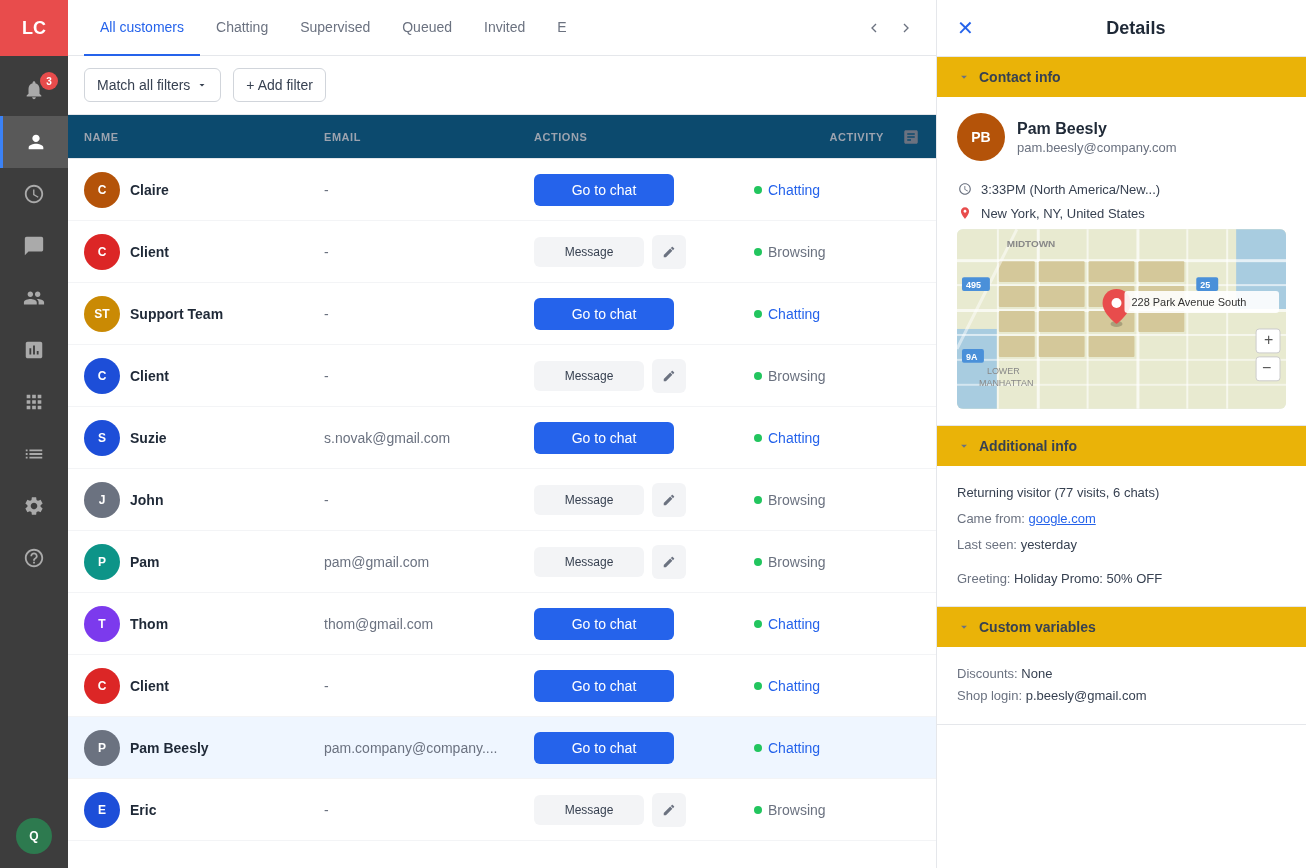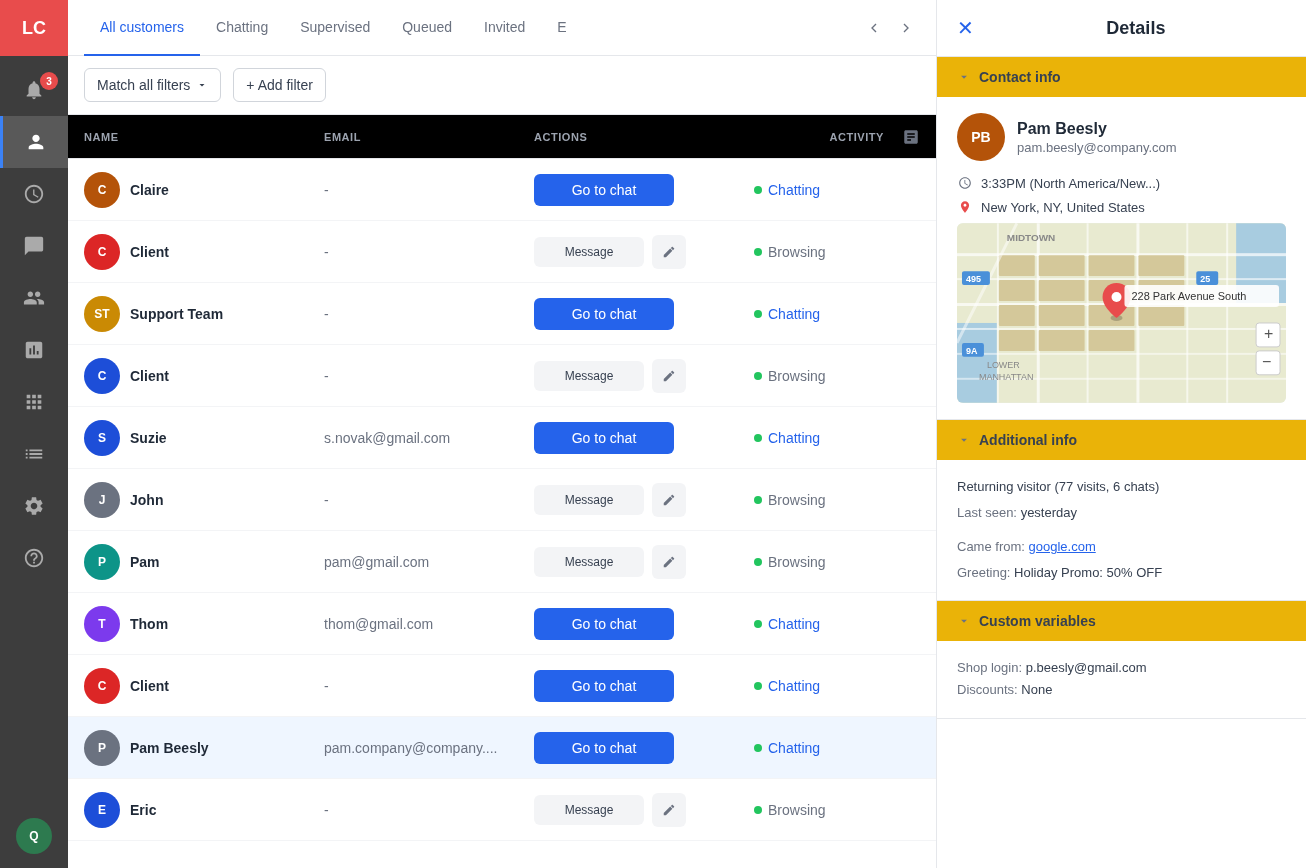--- a/index.html
+++ b/index.html
@@ -184,21 +184,21 @@
       flex: 1;
       overflow-y: auto;
     }
     .table-header {
       display: grid;
       grid-template-columns: 240px 1fr 220px 130px 36px;
       padding: 0 16px;
       border-bottom: 1px solid #e5e7eb;
       align-items: center;
       height: 44px;
-      background: #000000;
+      background: #0c4a6e;
       position: sticky;
       top: 0;
       z-index: 5;
     }
     .col-header {
       font-size: 11px;
       font-weight: 600;
       color: #9ca3af;
       text-transform: uppercase;
       letter-spacing: 0.05em;
@@ -364,21 +364,21 @@
       font-weight: bold;
       display: flex;
       align-items: center;
       justify-content: center;
       flex-shrink: 0;
     }
     .contact-info-row {
       display: flex;
       align-items: center;
       gap: 12px;
-      margin-bottom: 14px;
+      margin-bottom: 20px;
     }
     .contact-details { flex: 1; }
     .contact-name { font-size: 16px; font-weight: 700; color: #1f2937; margin-bottom: 2px; }
     .contact-email { font-size: 13px; color: #6b7280; }
 
     .info-row {
       display: flex;
       align-items: center;
       gap: 8px;
       font-size: 13px;
@@ -835,54 +835,54 @@
       <svg viewBox="0 0 24 24">
           <path d="M7 10l5 5 5-5H7z"></path>
         </svg>
       <span>Additional info</span>
     </div>
     <div class="section-body">
       <div class="additional-info">
         <p style="margin-bottom:4px;">
           <span>Returning visitor (77 visits, 6 chats)</span>
         </p>
+        <p style="margin-bottom:4px;">
+          <span class="label">Came from:</span>
+          <span> </span>
+          <a class="link" href="#">google.com</a>
+        </p>
         <p style="margin-bottom:12px;">
           <span class="label">Last seen:</span>
           <span> </span>
           <span>yesterday</span>
-        </p>
-        <p style="margin-bottom:4px;">
-          <span class="label">Came from:</span>
-          <span> </span>
-          <a class="link" href="#">google.com</a>
         </p>
         <p>
           <span class="label">Greeting:</span>
           <span> </span>
           <span>Holiday Promo: 50% OFF</span>
         </p>
       </div>
     </div>
   </div>
 
   <div class="section">
     <div class="section-header">
       <svg viewBox="0 0 24 24">
           <path d="M7 10l5 5 5-5H7z"></path>
         </svg>
       <span>Custom variables</span>
     </div>
     <div class="section-body">
       <div class="custom-vars">
         <p>
+          <span class="label">Discounts:</span>
+          <span> </span>
+          <span>None</span>
+        </p>
+        <p>
           <span class="label">Shop login:</span>
           <span> </span>
           <span>p.beesly@gmail.com</span>
         </p>
-        <p>
-          <span class="label">Discounts:</span>
-          <span> </span>
-          <span>None</span>
-        </p>
       </div>
     </div>
   </div>
 </div>
 
 </body></html>

